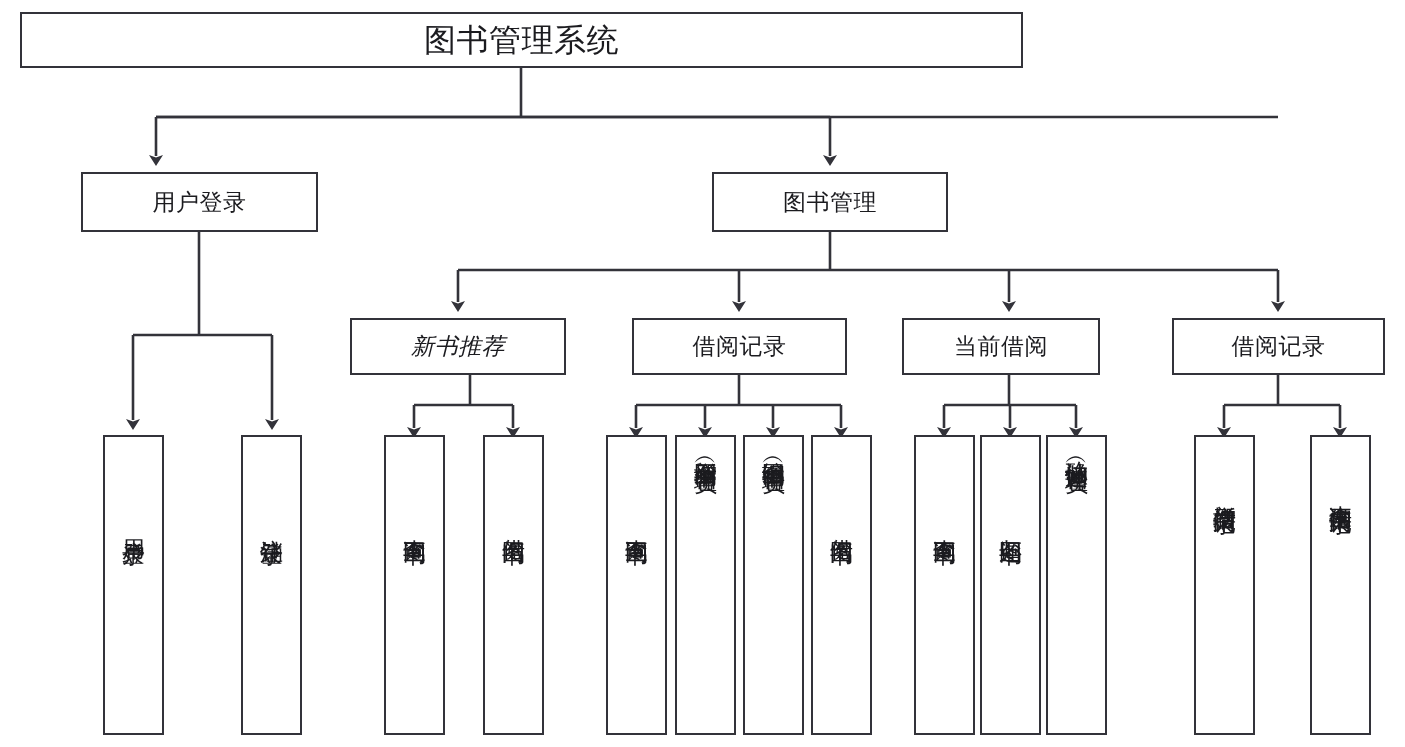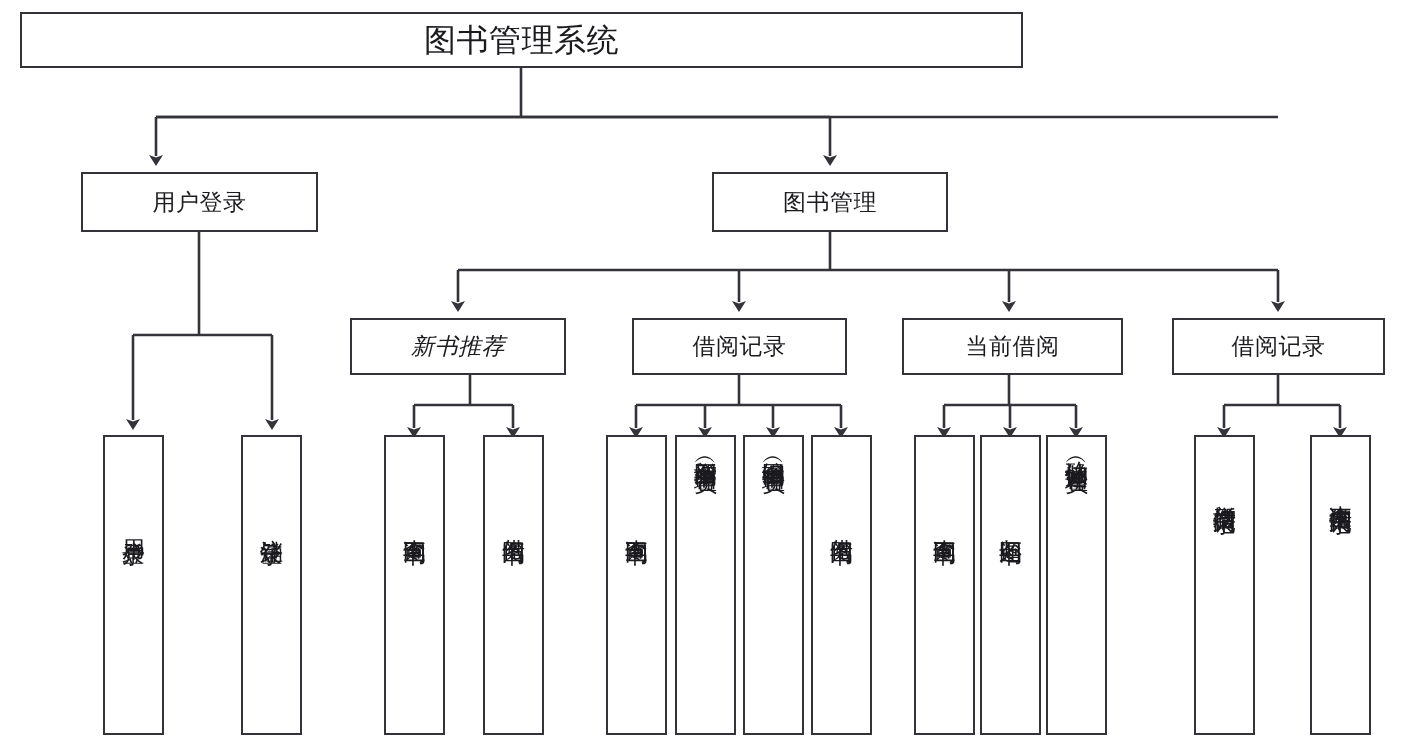--- a/index.html
+++ b/index.html
@@ -144,21 +144,21 @@
   <div class="node horiz" style="left:712px; top:172px; width:236px; height:60px;">
     <span class="lbl">图书管理</span>
   </div>
 
   <div class="node horiz" style="left:350px; top:318px; width:216px; height:57px;font-style:italic;">
     <span class="lbl">新书推荐</span>
   </div>
   <div class="node horiz" style="left:632px; top:318px; width:215px; height:57px;">
     <span class="lbl">借阅记录</span>
   </div>
-  <div class="node horiz" style="left:902px; top:318px; width:221px; height:57px;justify-content:center;">
+  <div class="node horiz" style="left:902px; top:318px; width:198px; height:57px;justify-content:center;">
     <span class="lbl">当前借阅</span>
   </div>
   <div class="node horiz" style="left:1172px; top:318px; width:213px; height:57px;align-items:center;">
     <span class="lbl">借阅记录</span>
   </div>
 
   <div class="node leaf mid" style="left:103px; top:435px; width:61px; height:300px;">
     <span class="lbl">用户登录</span>
   </div>
   <div class="node leaf mid" style="left:241px; top:435px; width:61px; height:300px;">

